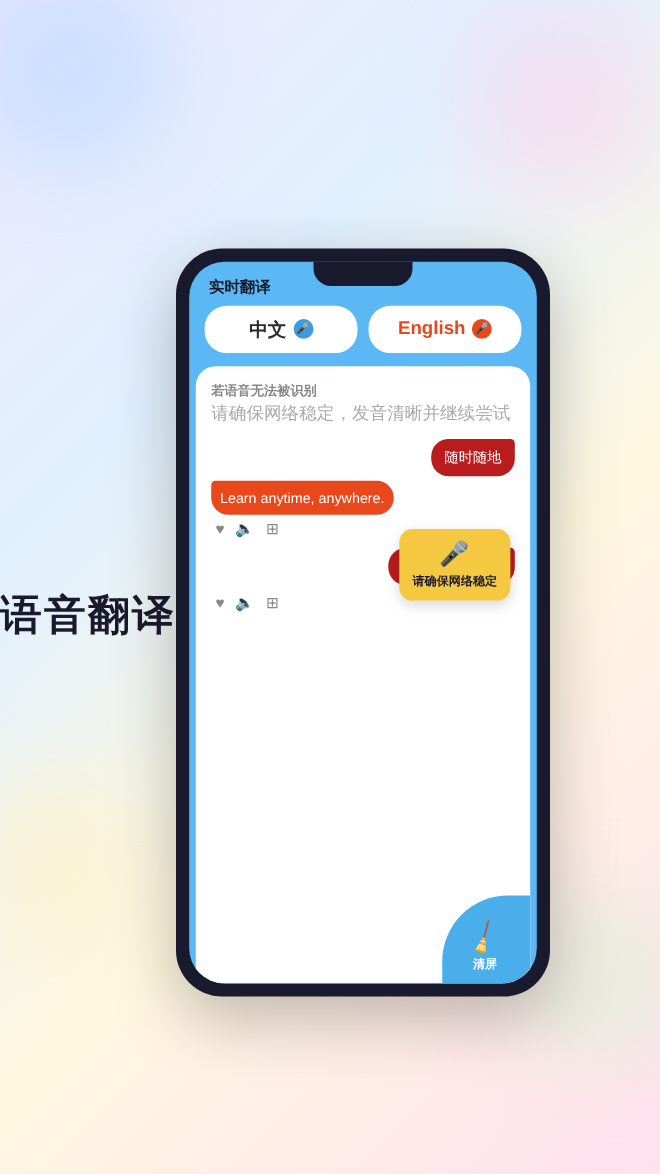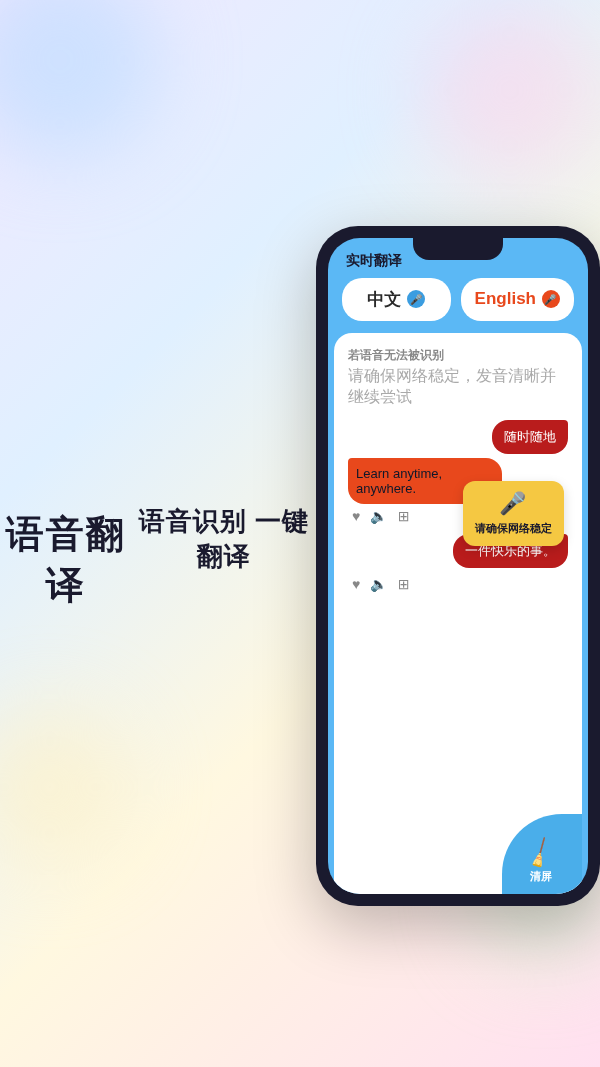--- a/index.html
+++ b/index.html
@@ -171,25 +171,26 @@
       border-radius: 16px 4px 16px 16px;
       padding: 8px 12px;
       font-size: 13px;
       max-width: 70%;
       margin-bottom: 4px;
     }
 
     .bubble-left {
       align-self: flex-start;
       background: #e8481c;
-      color: #0f172a;
+      color: #ffffff;
       border-radius: 4px 16px 16px 16px;
       padding: 8px 8px;
       font-size: 13px;
       max-width: 70%;
+      text-align: center;
     }
 
     .bubble-actions {
       display: flex;
       gap: 10px;
       align-items: center;
       margin-top: 4px;
       margin-left: 4px;
     }
 
@@ -276,21 +277,20 @@
 <div class="bg">
   <div class="blob blob1"></div>
   <div class="blob blob2"></div>
   <div class="blob blob3"></div>
   <div class="blob blob4"></div>
 </div>
 
 <div class="page-content">
   <h1 class="main-title">语音翻译</h1>
 
-  <h2 class="sub-title">语音识别 一键翻译</h2>
 
   <div class="phone">
     <div class="notch"></div>
 
     <div class="phone-inner">
 
       <div class="phone-header">
         <span class="app-title-bar">实时翻译</span>
       </div>
 

